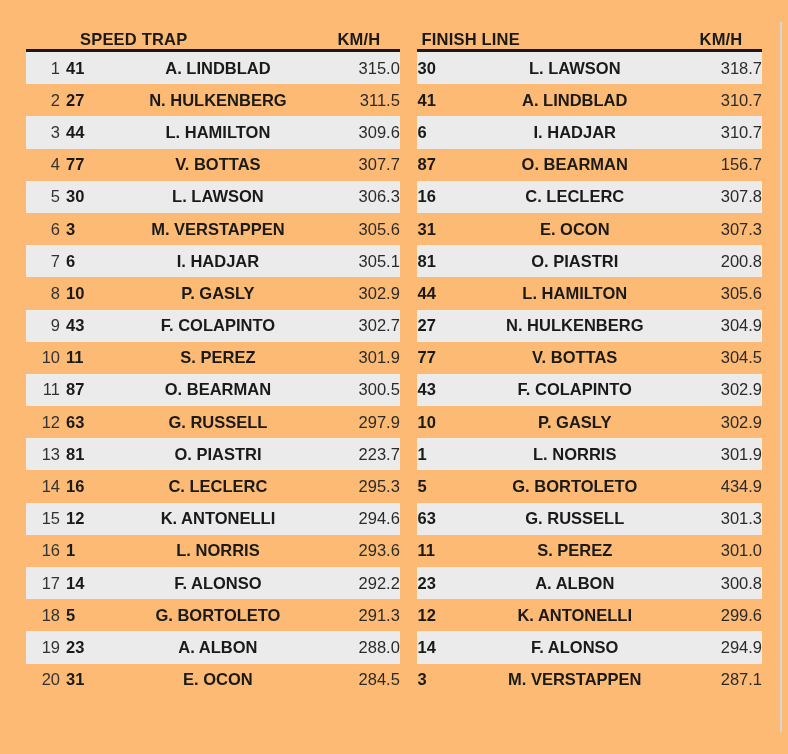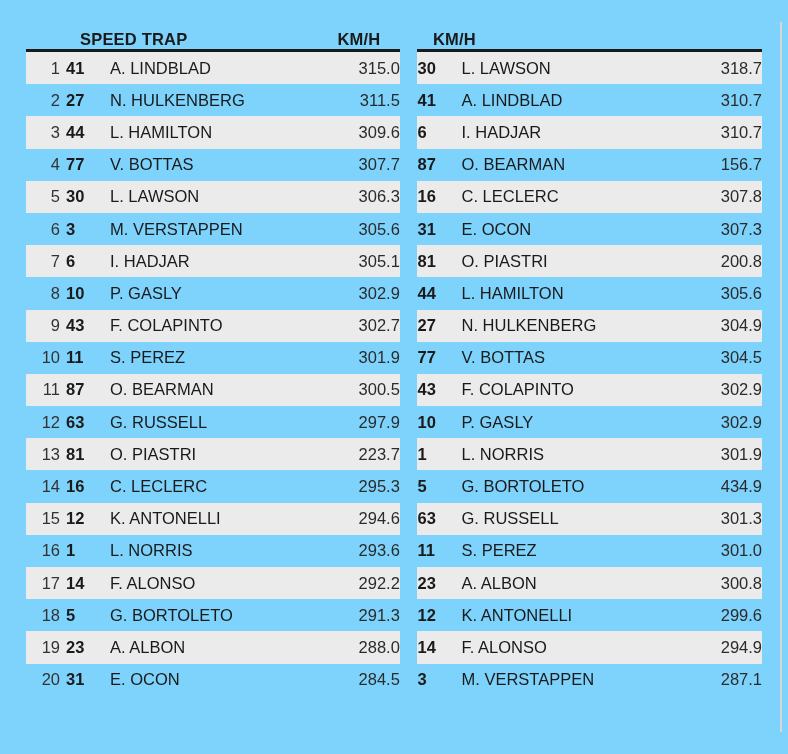--- a/index.html
+++ b/index.html
@@ -11,21 +11,21 @@
     width: 788px;
     height: 754px;
     font-family: "Liberation Sans", sans-serif;
     color: #1a1a1a;
     overflow: hidden;
   }
   .sheet {
     position: relative;
     width: 788px;
     height: 754px;
-    background: #7dd3fc;
+    background: #fdba74;
     box-sizing: border-box;
     padding: 22px 26px 10px 26px;
   }
   .columns {
     display: flex;
     flex-direction: row;
     align-items: flex-start;
     gap: 0px;
   }
   .col {
@@ -69,23 +69,24 @@
   }
   .row .num {
     width: 34px;
     text-align: left;
     font-weight: bold;
     box-sizing: border-box;
   }
   .row .name {
     flex: 1;
     padding-left: 10px;
-    font-weight: normal;
+    font-weight: bold;
     white-space: nowrap;
     overflow: hidden;
+    text-align: center;
   }
   .row .speed {
     width: 74px;
     text-align: right;
     color: #2b2b2b;
     box-sizing: border-box;
   }
   .col-right .row .num { width: 34px; }
 
   .gap { width: 18px; }
@@ -233,20 +234,21 @@
           <div class="name">E. OCON</div>
           <div class="speed">284.5</div>
         </div>
       </div>
     </div>
 
     <div class="gap"></div>
 
     <div class="col col-right">
       <div class="head">
+        <div class="h-title">FINISH LINE</div>
         <div class="h-unit">KM/H</div>
       </div>
       <div>
         <div class="row alt">
           <div class="num">30</div>
           <div class="name">L. LAWSON</div>
           <div class="speed">318.7</div>
         </div>
         <div class="row">
           <div class="num">41</div>

